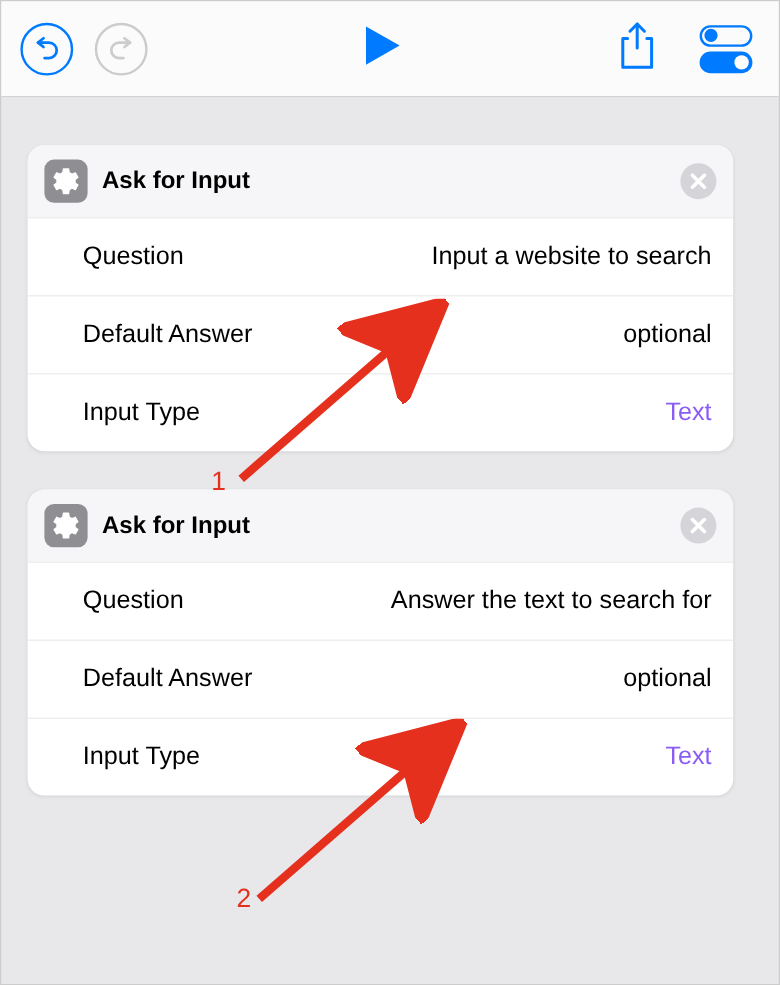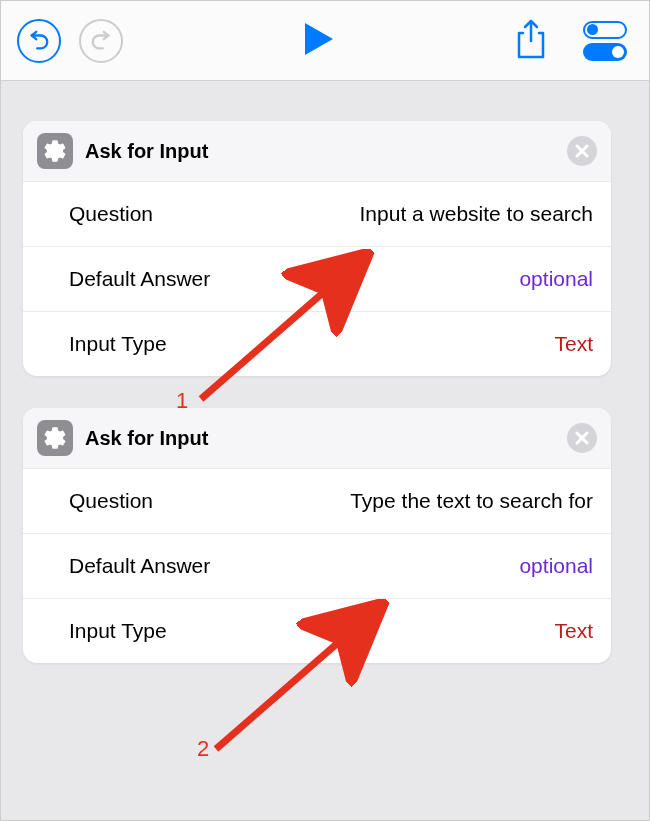--- a/index.html
+++ b/index.html
@@ -159,24 +159,24 @@
       color: #000;
       font-weight: 400;
       margin-left: 28px;
     }
     .row-value {
       color: #000;
       font-weight: 400;
       text-align: right;
     }
     .row-value.placeholder {
-      color: #6d28d9;
+      color: #000000;
     }
     .row-value.link {
-      color: #b91c1c;
+      color: #8b5cf6;
     }
     .annotation {
       position: absolute;
       pointer-events: none;
     }
     .annotation-arrow {
       stroke: #e5301e;
       fill: #e5301e;
     }
     .annotation-label {
@@ -267,21 +267,21 @@
       </div>
       <div class="card-title">Ask for Input</div>
       <div class="close-btn">
         <svg width="14" height="14" viewBox="0 0 14 14">
           <path d="M2 2 L12 12 M12 2 L2 12" stroke="#fff" stroke-width="3" stroke-linecap="round"></path>
         </svg>
       </div>
     </div>
     <div class="card-row">
       <span class="row-label">Question</span>
-      <span class="row-value">Type the text to search for</span>
+      <span class="row-value">Answer the text to search for</span>
     </div>
     <div class="card-row">
       <span class="row-label">Default Answer</span>
       <span class="row-value placeholder">optional</span>
     </div>
     <div class="card-row">
       <span class="row-label">Input Type</span>
       <span class="row-value link">Text</span>
     </div>
   </div>

